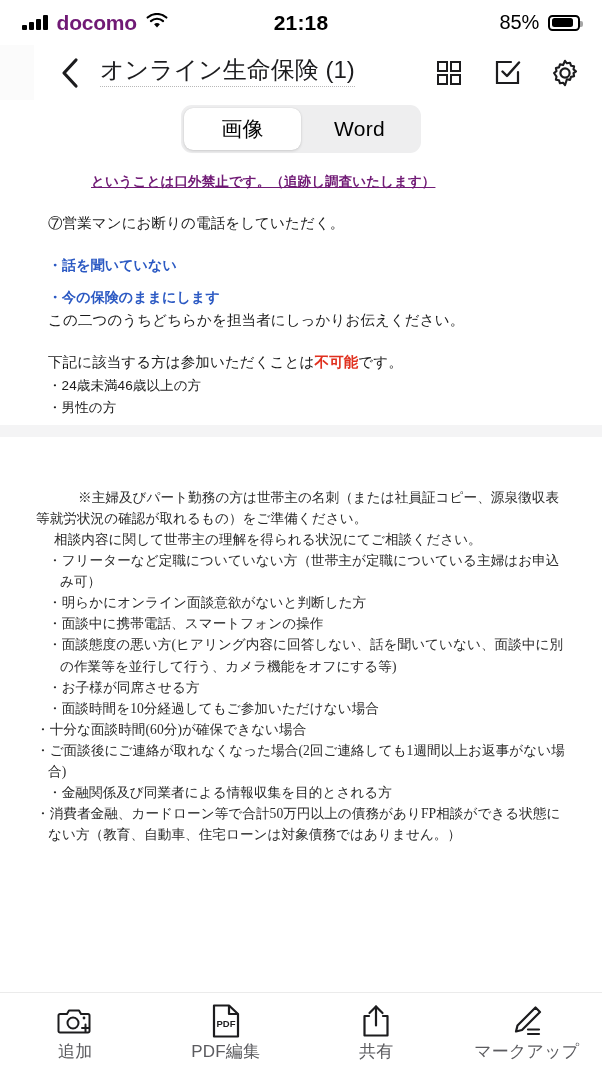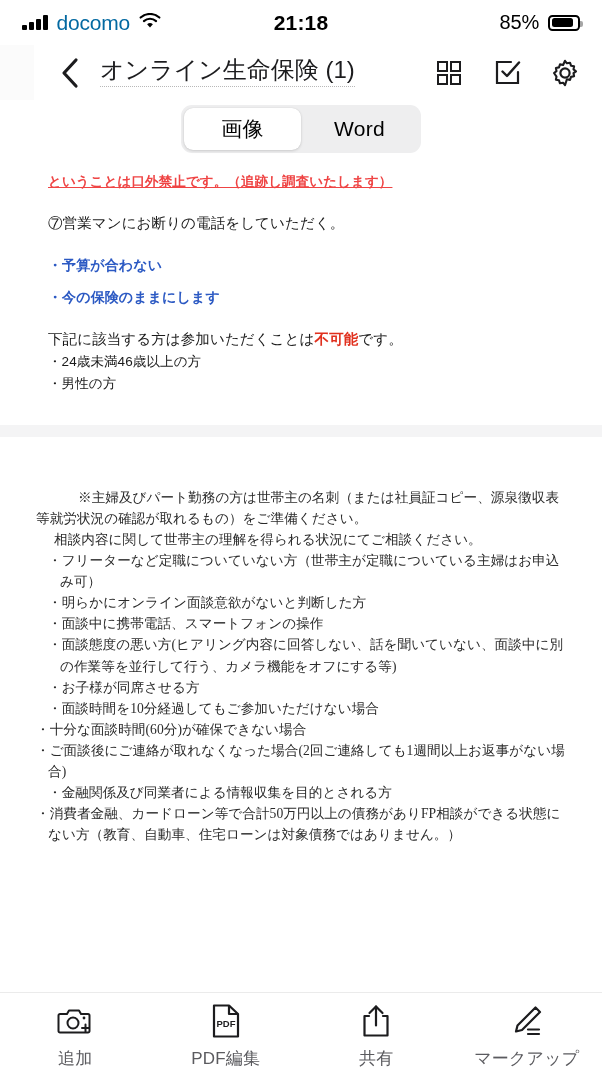--- a/index.html
+++ b/index.html
@@ -12,21 +12,21 @@
   .phone { position:relative; width:602px; height:1071px; background:#fbfbfb; display:flex; flex-direction:column; }
 
   
   .statusbar {
     height:45px; flex:0 0 45px; background:#ffffff;
     display:flex; align-items:center; padding:0 22px;
     position:relative;
   }
   .sb-left { display:flex; align-items:center; gap:9px; }
   .sb-right { display:flex; align-items:center; gap:9px; margin-left:auto; }
-  .carrier { font-size:21px; font-weight:400; color:#0369a1; letter-spacing:-0.2px; }
+  .carrier { font-size:21px; font-weight:700; color:#701a75; letter-spacing:-0.2px; }
   .sb-time {
     position:absolute; left:0; right:0; text-align:center;
     font-size:21px; font-weight:700; color:#000; letter-spacing:0.2px;
     pointer-events:none;
   }
   .battery-pct { font-size:20px; font-weight:500; color:#000; letter-spacing:-0.2px; }
   .bars { display:flex; align-items:flex-end; gap:2.5px; height:15px; }
   .bars i { display:block; width:4.5px; background:#000; border-radius:1px; }
   .bars i:nth-child(1){ height:5px; }
   .bars i:nth-child(2){ height:8px; }
@@ -65,39 +65,39 @@
   }
   .seg.active { background:#ffffff; box-shadow:0 1px 3px rgba(0,0,0,.14), 0 0 1px rgba(0,0,0,.12); }
 
   
   .pages { flex:1 1 auto; background:#f4f4f5; overflow:hidden; display:flex; flex-direction:column; }
   .page { background:#ffffff; width:100%; }
   .page-gap { height:12px; background:#f4f4f5; flex:0 0 12px; }
 
   .page1 { flex:0 0 268px; padding:14px 48px 0 48px; }
   .p1-line { font-size:14.5px; color:#1a1a1a; line-height:1.62; white-space:nowrap; letter-spacing:0.1px; }
-  .p1-red { color:#ef4444; text-decoration:underline; font-weight:700; font-size:13.5px; }
+  .p1-red { color:#701a75; text-decoration:underline; font-weight:700; font-size:13.5px;margin-left:43px; }
   .p1-blue { color:#2b59c3; font-weight:700; font-size:14px; }
   .sp-12 { height:19px; }
   .sp-6 { height:9px; }
 
   .page2 { flex:1 1 auto; padding:50px 36px 0 36px; font-family:"Liberation Serif", serif; }
   .p2 { font-size:13.6px; color:#2a2a2a; line-height:1.55; letter-spacing:0.05px; }
   .p2-ind1 { text-indent:42px; }
   .p2-ind2 { text-indent:18px; }
   .p2-b { padding-left:24px; text-indent:-12px; }
   .p2-b2 { padding-left:12px; text-indent:-12px; }
   .p2-blk { padding-left:24px; text-indent:-12px; }
 
   
   .toolbar {
     flex:0 0 79px; background:#ffffff; border-top:1px solid #ebebeb;
     display:flex; align-items:flex-start; padding-top:10px;
   }
-  .tb-item { flex:1; display:flex; flex-direction:column; align-items:center; gap:8px; cursor:pointer; }
+  .tb-item { flex:1; display:flex; flex-direction:column; align-items:center; gap:1px; cursor:pointer; }
   .tb-ic { height:36px; display:flex; align-items:center; justify-content:center; }
   .tb-label { font-size:17px; color:#5b5b5f; letter-spacing:0.2px; }
 </style>
 </head>
 <body>
 
 <div class="phone">
 
   <div class="statusbar">
     <div class="sb-left">
@@ -163,23 +163,24 @@
     </div>
   </div>
 
   <div class="pages">
 
     <div class="page page1">
       <div class="p1-line p1-red">ということは口外禁止です。（追跡し調査いたします）</div>
       <div class="sp-12"></div>
       <div class="p1-line">⑦営業マンにお断りの電話をしていただく。</div>
       <div class="sp-12"></div>
-      <div class="p1-line p1-blue">・予算が合わない</div>
+      <div class="p1-line p1-blue">・話を聞いていない</div>
       <div class="sp-6"></div>
       <div class="p1-line p1-blue">・今の保険のままにします</div>
+      <div class="p1-line">この二つのうちどちらかを担当者にしっかりお伝えください。</div>
       <div class="sp-12"></div>
       <div class="p1-line"><span>下記に該当する方は参加いただくことは</span><span style="color:#e0301e;font-weight:700">不可能</span><span>です。</span></div>
       <div class="p1-line" style="font-size:13.5px">・24歳未満46歳以上の方</div>
       <div class="p1-line" style="font-size:13.5px">・男性の方</div>
     </div>
 
     <div class="page-gap"></div>
 
     <div class="page page2">
       <div class="p2 p2-ind1">※主婦及びパート勤務の方は世帯主の名刺（または社員証コピー、源泉徴収表等就労状況の確認が取れるもの）をご準備ください。</div>

